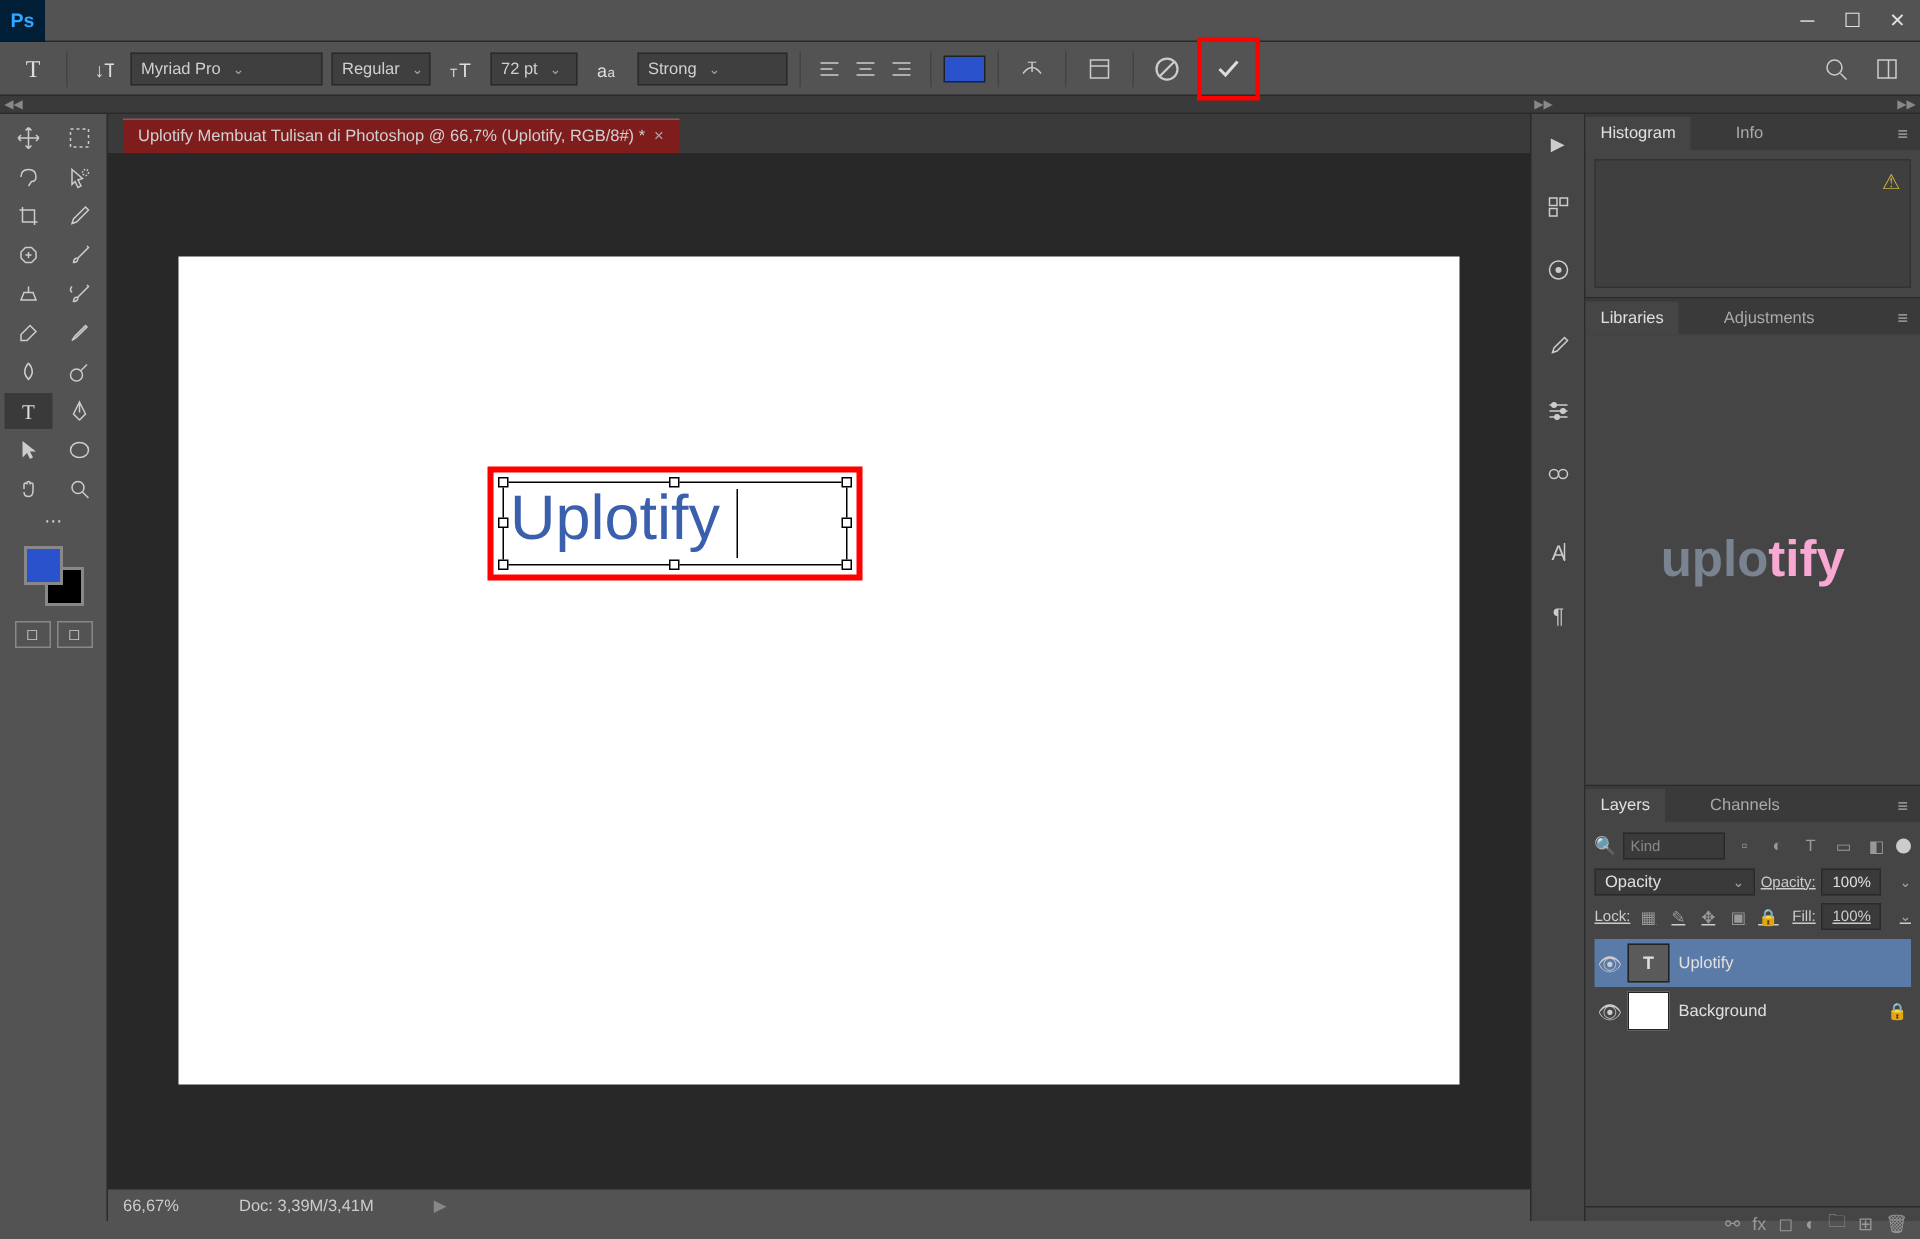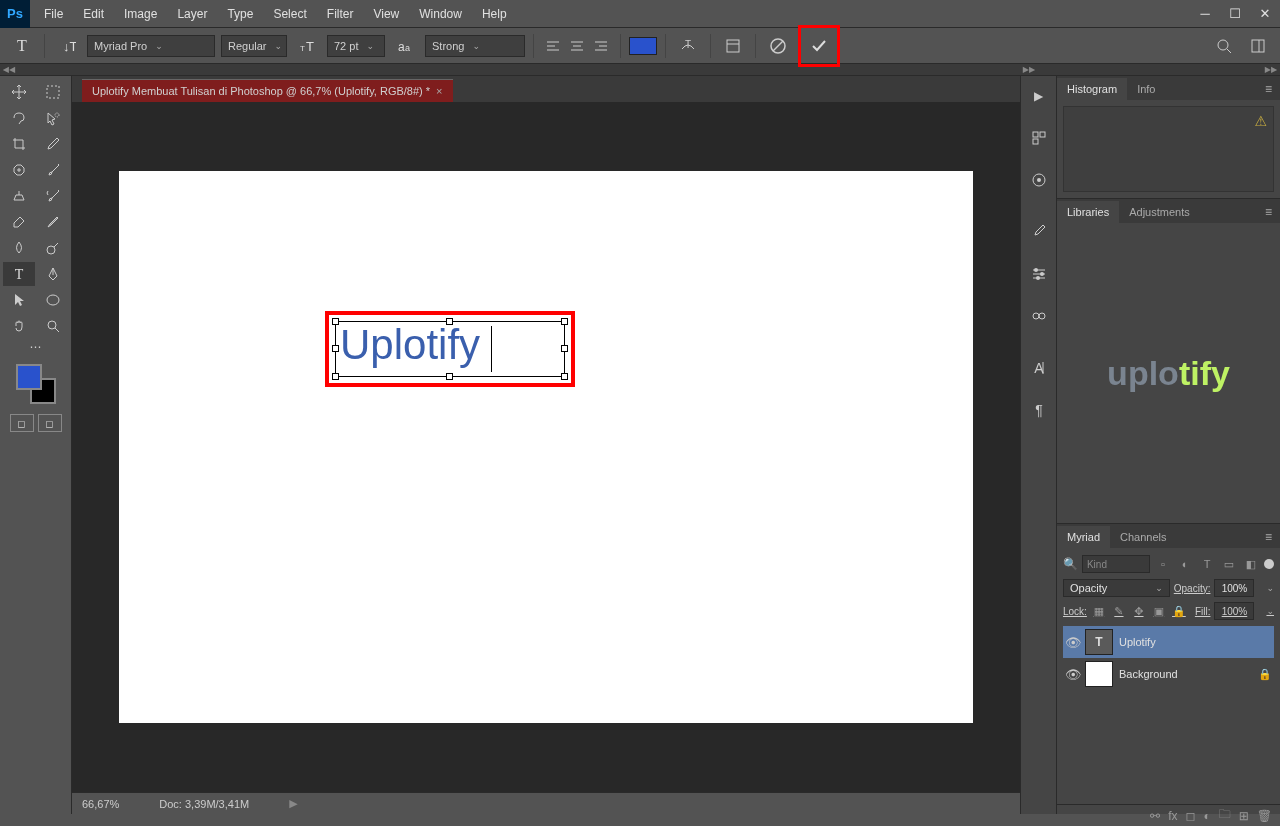--- a/index.html
+++ b/index.html
@@ -65,31 +65,31 @@
 
 .statusbar { height: 22px; background: #535353; border-top: 1px solid #2a2a2a; display: flex; align-items: center; padding: 0 10px; font-size: 11px; color: #ccc; gap: 40px; }
 
 
 .panel-strip { width: 36px; background: #454545; border-left: 1px solid #2a2a2a; display: flex; flex-direction: column; align-items: center; padding-top: 6px; gap: 14px; }
 .panel-strip .pi { width: 28px; height: 28px; display: flex; align-items: center; justify-content: center; color: #ccc; cursor: pointer; }
 
 
 .panels { width: 224px; background: #454545; border-left: 1px solid #2a2a2a; display: flex; flex-direction: column; }
 .panel { border-bottom: 1px solid #2a2a2a; }
-.panel-tabs { display: flex; height: 24px; background: #3a3a3a; align-items: flex-end; }
+.panel-tabs { display: flex; height: 24px; background: #3a3a3a; align-items: flex-end; gap: 20px; }
 .ptab { padding: 5px 10px; font-size: 11px; color: #aaa; cursor: pointer; }
 .ptab.active { background: #454545; color: #e0e0e0; }
 .panel-menu { margin-left: auto; padding: 4px 8px; color: #aaa; cursor: pointer; }
 .panel-body { background: #454545; }
 .histogram-body { height: 86px; position: relative; border: 1px solid #333; margin: 6px; background: #3f3f3f; }
 .warn-icon { position: absolute; top: 6px; right: 6px; color: #ccb040; font-size: 14px; }
 .lib-body { height: 300px; display: flex; align-items: center; justify-content: center; }
 .lib-logo { font-size: 34px; font-weight: 600; }
 .lib-logo .p1 { color: #7a8490; }
-.lib-logo .p2 { color: #bef264; }
+.lib-logo .p2 { color: #f9a8d4; }
 
 .layers-body { padding: 4px 6px; }
 .filter-row { display: flex; align-items: center; gap: 4px; height: 24px; }
 .search-kind { flex: 1; background: #3a3a3a; border: 1px solid #2a2a2a; height: 18px; display: flex; align-items: center; padding: 0 4px; font-size: 10px; color: #888; }
 .filter-btn { width: 18px; height: 18px; display: flex; align-items: center; justify-content: center; color: #999; font-size: 11px; cursor: pointer; }
 .filter-dot { width: 10px; height: 10px; border-radius: 50%; background: #ccc; }
 .blend-row { display: flex; align-items: center; gap: 4px; height: 24px; }
 .blend-dd { flex: 1; background: #3a3a3a; border: 1px solid #2a2a2a; height: 18px; display: flex; align-items: center; padding: 0 6px; font-size: 11px; }
 .opacity-label { font-size: 10px; color: #ccc; text-decoration: underline; }
 .opacity-val { background: #3a3a3a; border: 1px solid #2a2a2a; width: 40px; height: 18px; display: flex; align-items: center; justify-content: center; font-size: 10px; }
@@ -109,32 +109,20 @@
 .layers-footer { height: 22px; border-top: 1px solid #2a2a2a; display: flex; align-items: center; justify-content: flex-end; gap: 8px; padding: 0 8px; }
 .lf-ic { color: #999; font-size: 12px; cursor: pointer; }
 
 svg { pointer-events: none; }
 </style>
 </head>
 <body>
 
 <div class="titlebar">
   <div class="ps-logo">Ps</div>
-  <div class="menu">
-    <div class="menu-item">File</div>
-    <div class="menu-item">Edit</div>
-    <div class="menu-item">Image</div>
-    <div class="menu-item">Layer</div>
-    <div class="menu-item">Type</div>
-    <div class="menu-item">Select</div>
-    <div class="menu-item">Filter</div>
-    <div class="menu-item">View</div>
-    <div class="menu-item">Window</div>
-    <div class="menu-item">Help</div>
-  </div>
   <div class="win-controls">
     <div class="win-btn">─</div>
     <div class="win-btn">☐</div>
     <div class="win-btn">✕</div>
   </div>
 </div>
 
 <div class="optbar">
   <div class="opt-icon">
     <svg width="18" height="18" viewBox="0 0 18 18">
@@ -479,21 +467,21 @@
       </div>
       <div class="panel-body lib-body">
         <div class="lib-logo">
           <span class="p1">uplo</span><span class="p2">tify</span>
         </div>
       </div>
     </div>
 
     <div class="panel">
       <div class="panel-tabs">
-        <div class="ptab active">Myriad</div>
+        <div class="ptab active">Layers</div>
         <div class="ptab">Channels</div>
         <div class="panel-menu">≡</div>
       </div>
       <div class="panel-body layers-body">
         <div class="filter-row">
           <span style="color:#999">🔍</span>
           <div class="search-kind">Kind</div>
           <div class="filter-btn">▫</div>
           <div class="filter-btn">◐</div>
           <div class="filter-btn">T</div>

